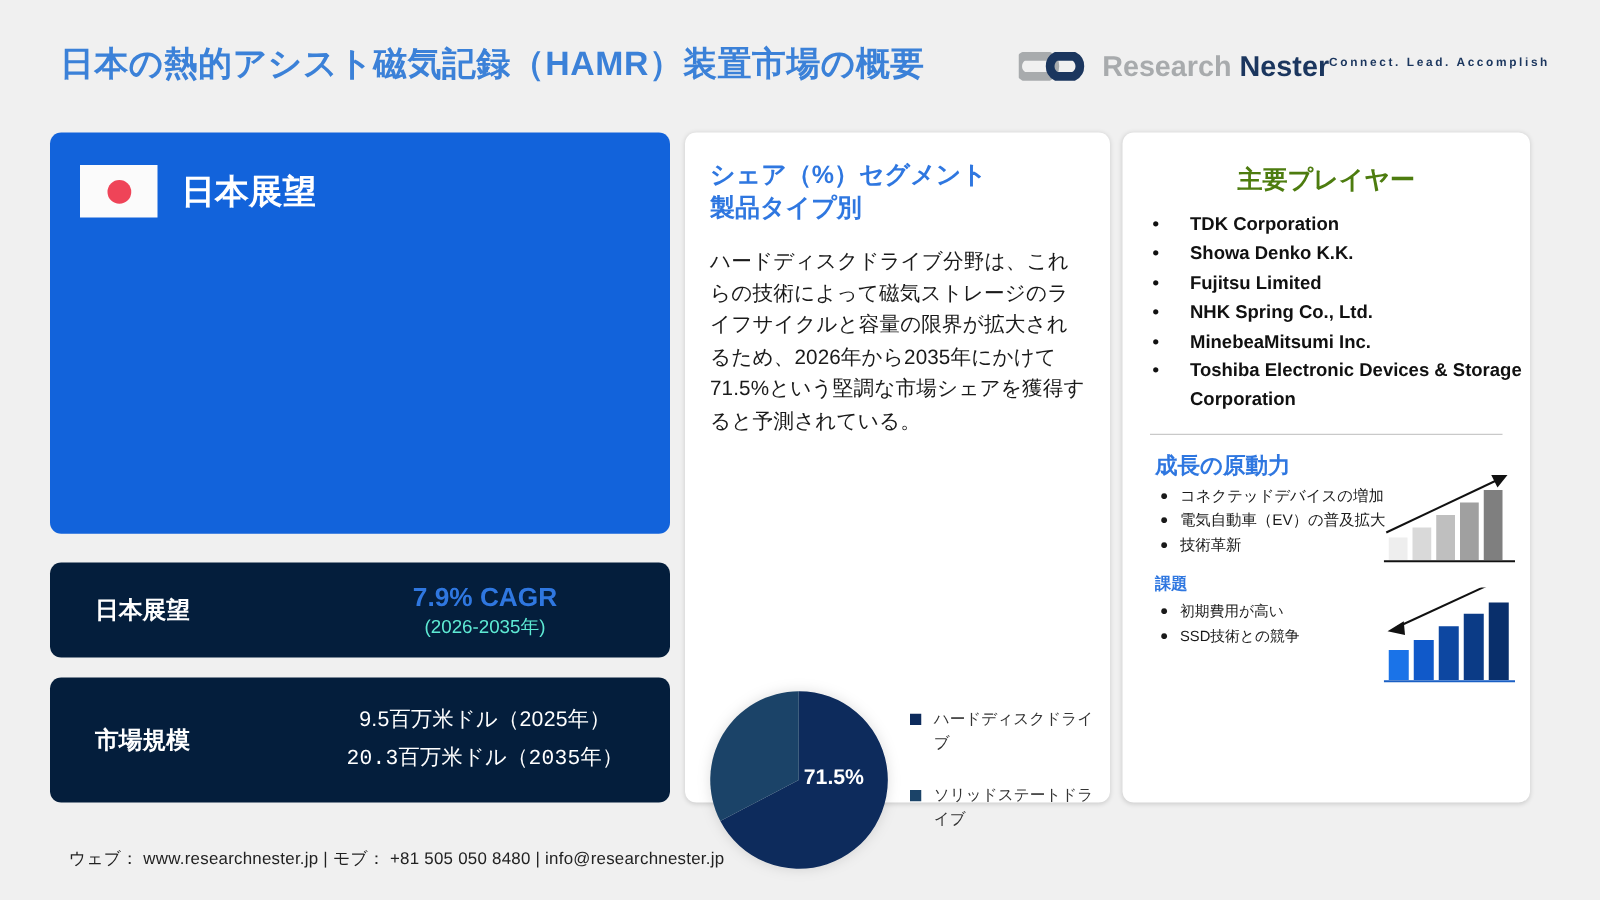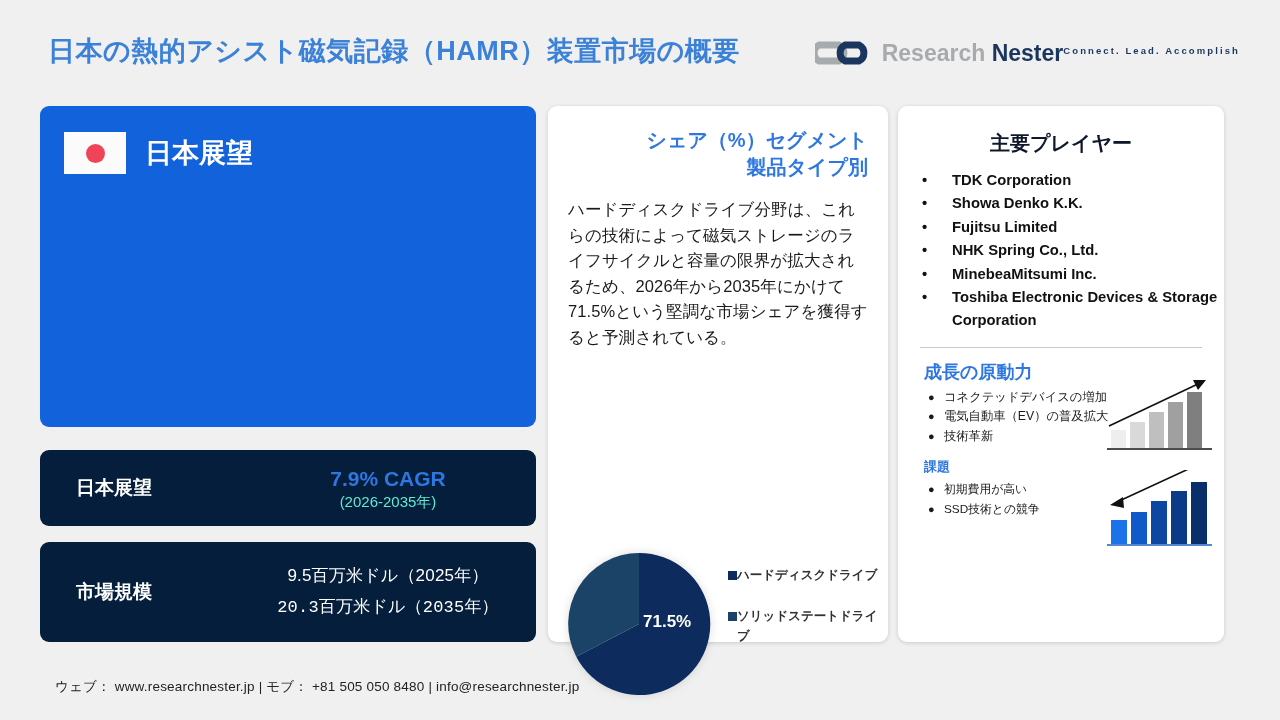--- a/index.html
+++ b/index.html
@@ -64,43 +64,43 @@
   
   .wcard {
     position: absolute; top: 106px; background: #ffffff;
     border-radius: 9px; box-shadow: 0 1px 4px rgba(0,0,0,.16);
   }
   .wcard.mid { left: 548px; width: 340px; height: 536px; }
   .wcard.right { left: 898px; width: 326px; height: 536px; }
 
   
   .mid-title {
-    margin: 21px 20px 0; text-align: right;
+    margin: 21px 20px 0; text-align: left;
     font-size: 20px; font-weight: bold; color: #2f77e0; line-height: 1.35;
   }
   .mid-body {
     margin: 16px 20px 0; font-size: 16.5px; color: #1a1a1a;
     line-height: 1.55; letter-spacing: .1px;
   }
   .pie-area { position: absolute; left: 0; top: 432px; width: 340px; height: 104px; }
   .pie { position: absolute; left: 17px; top: 12px; width: 148px; height: 148px; }
   .pie svg { filter: drop-shadow(0 0 5px rgba(0,0,0,.13)); }
   .pie-label {
     position: absolute; left: 78px; top: 62px;
     font-size: 17px; font-weight: bold; color: #ffffff;
   }
   .legend { position: absolute; left: 180px; top: 28px; width: 152px; }
-  .legend-item { display: flex; gap: 0; margin-bottom: 22px; font-weight: bold; }
+  .legend-item { display: flex; gap: 10px; margin-bottom: 22px; }
   .legend-sq { width: 9px; height: 9px; margin-top: 5px; flex: 0 0 auto; }
   .legend-txt { font-size: 12.5px; color: #333333; line-height: 1.55; }
 
   
   .r-title {
     text-align: center; font-size: 20px; font-weight: bold;
-    color: #0f172a; margin-top: 24px;
+    color: #4d7c0f; margin-top: 24px;
   }
   .players { margin: 12px 0 0 24px; }
   .player-row { display: flex; font-size: 14.8px; font-weight: bold; color: #111; line-height: 1.58; }
   .player-bullet { width: 30px; flex: 0 0 auto; }
   .divider { height: 1px; background: #c9c9c9; margin: 14px 22px 0; }
 
   .sec { position: relative; }
   .sec-title { font-size: 18px; font-weight: bold; color: #2f77e0; margin: 12px 0 0 26px; }
   .sec.challenges .sec-title { font-size: 13px; }
   .sec-list { margin: 5px 0 0 30px; width: 185px; }

